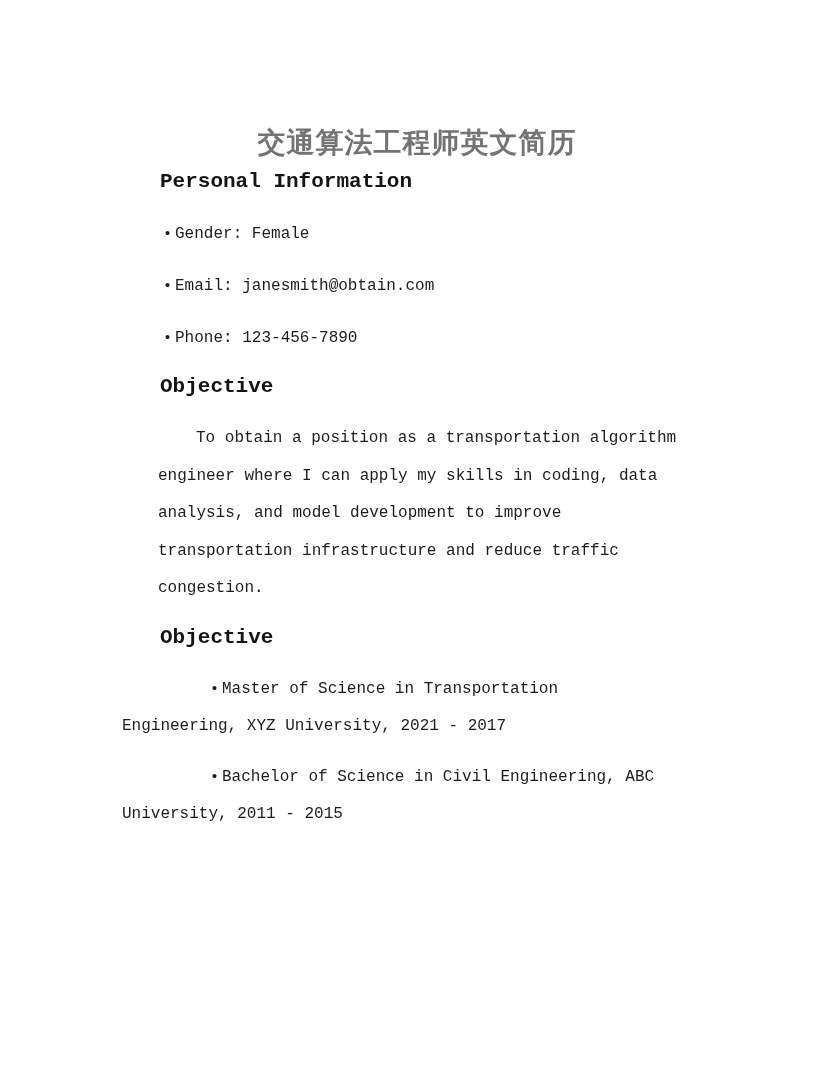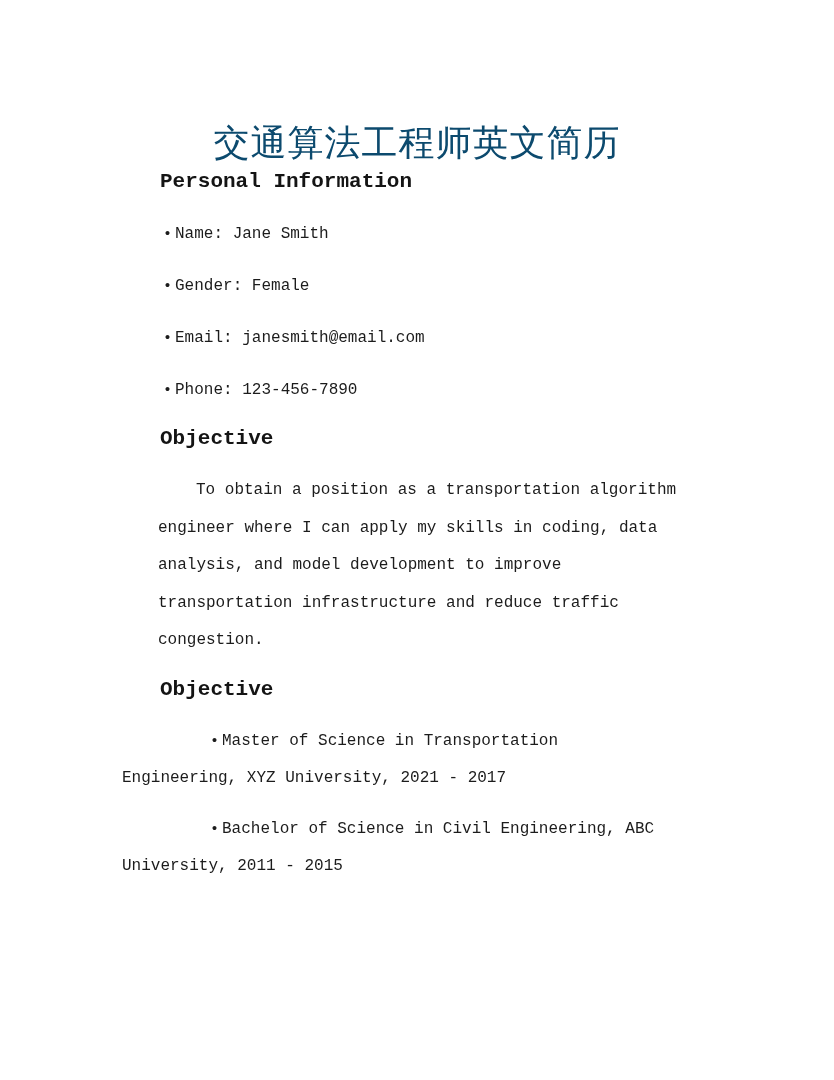--- a/index.html
+++ b/index.html
@@ -17,28 +17,28 @@
     background: #ffffff;
     color: #1c1c1c;
     font-family: "Liberation Mono", "DejaVu Sans Mono", monospace;
     font-size: 16px;
     padding-left: 122px;
     padding-right: 152px;
   }
 
   .doc-title {
     font-family: "DejaVu Serif", "Liberation Serif", serif;
-    font-weight: normal;
-    font-size: 36px;
+    font-weight: bold;
+    font-size: 28px;
     line-height: 33px;
     text-align: center;
     margin-top: 126px;
     margin-left: -122px;
     margin-right: -152px;
-    color: #0c4a6e;
+    color: #737373;
     letter-spacing: 1px;
   }
 
   .section-heading {
     font-family: "Liberation Mono", "DejaVu Sans Mono", monospace;
     font-weight: bold;
     font-size: 21px;
     line-height: 26px;
     padding-left: 38px;
     color: #141414;
@@ -87,27 +87,24 @@
 <body>
 
 <div class="page">
 
   <h1 class="doc-title">交通算法工程师英文简历</h1>
 
   <h2 class="section-heading h-personal">Personal Information</h2>
 
   <ul class="info-list">
     <li>
-      <span class="bullet">•</span><span>Name: Jane Smith</span>
-    </li>
-    <li>
       <span class="bullet">•</span><span>Gender: Female</span>
     </li>
     <li>
-      <span class="bullet">•</span><span>Email: janesmith@email.com</span>
+      <span class="bullet">•</span><span>Email: janesmith@obtain.com</span>
     </li>
     <li>
       <span class="bullet">•</span><span>Phone: 123-456-7890</span>
     </li>
   </ul>
 
   <h2 class="section-heading h-objective">Objective</h2>
 
   <p class="objective-text">To obtain a position as a transportation algorithm engineer where I can apply my skills in coding, data analysis, and model development to improve transportation infrastructure and reduce traffic congestion.</p>
 

